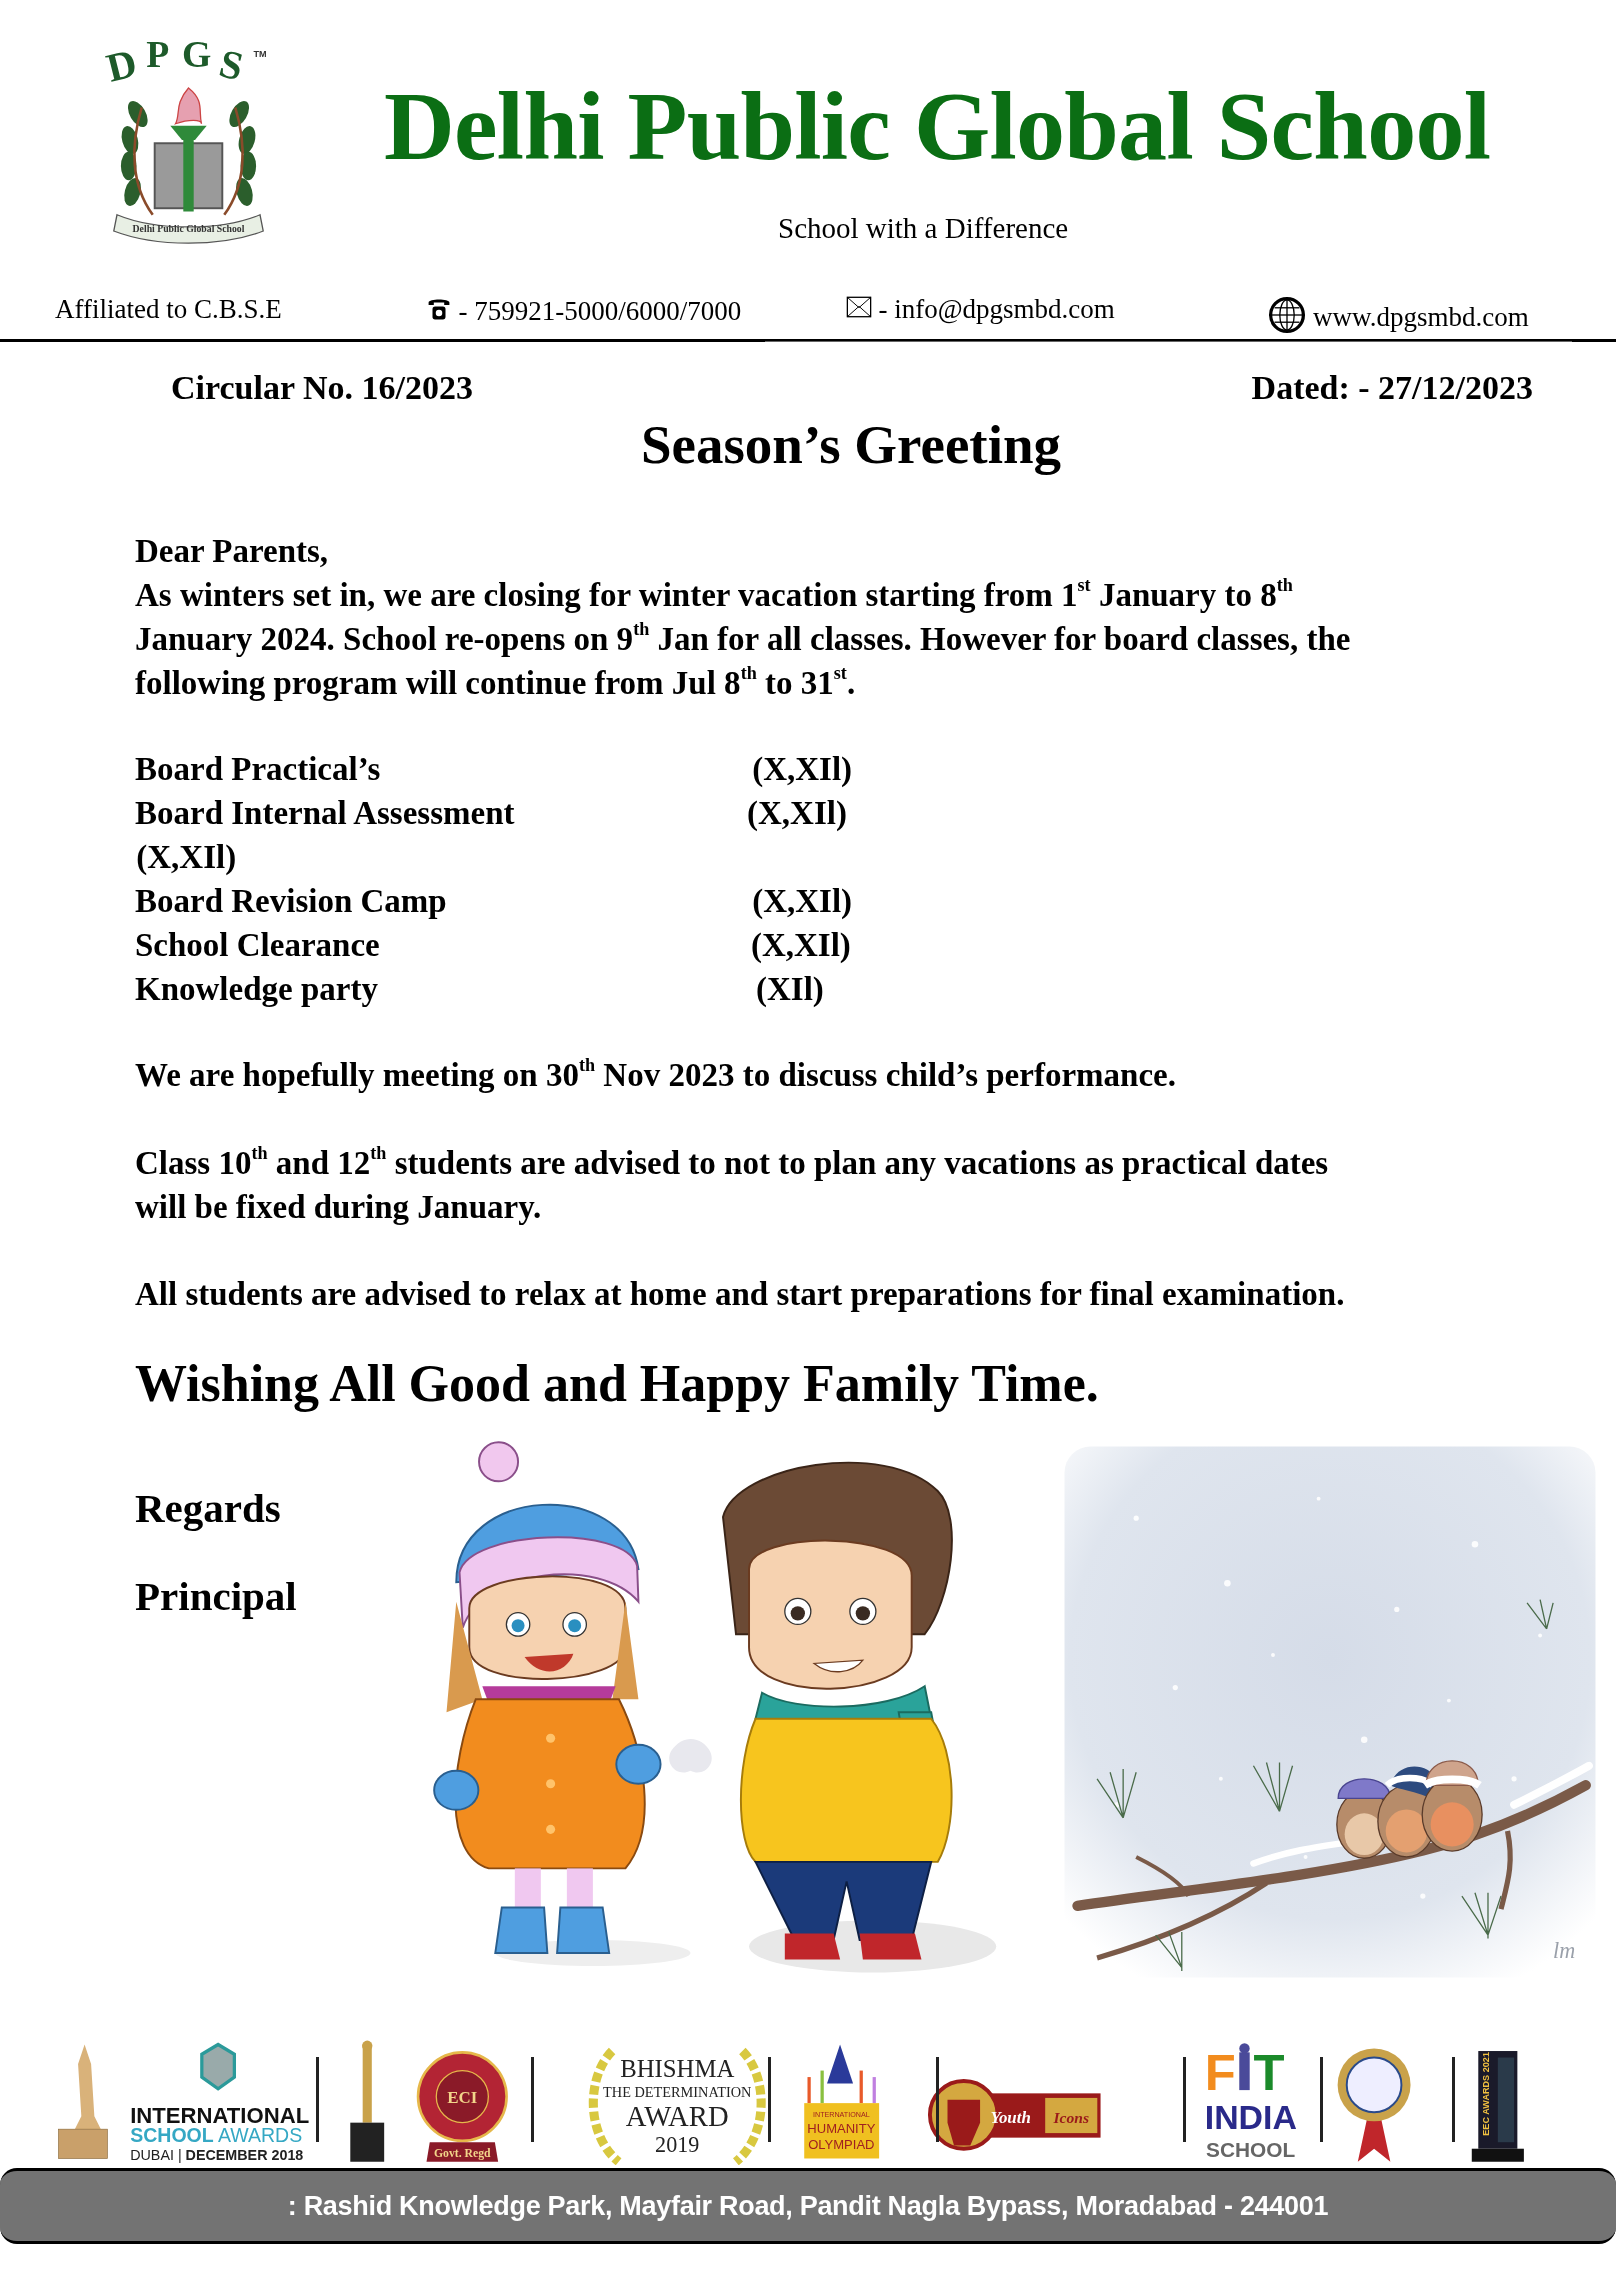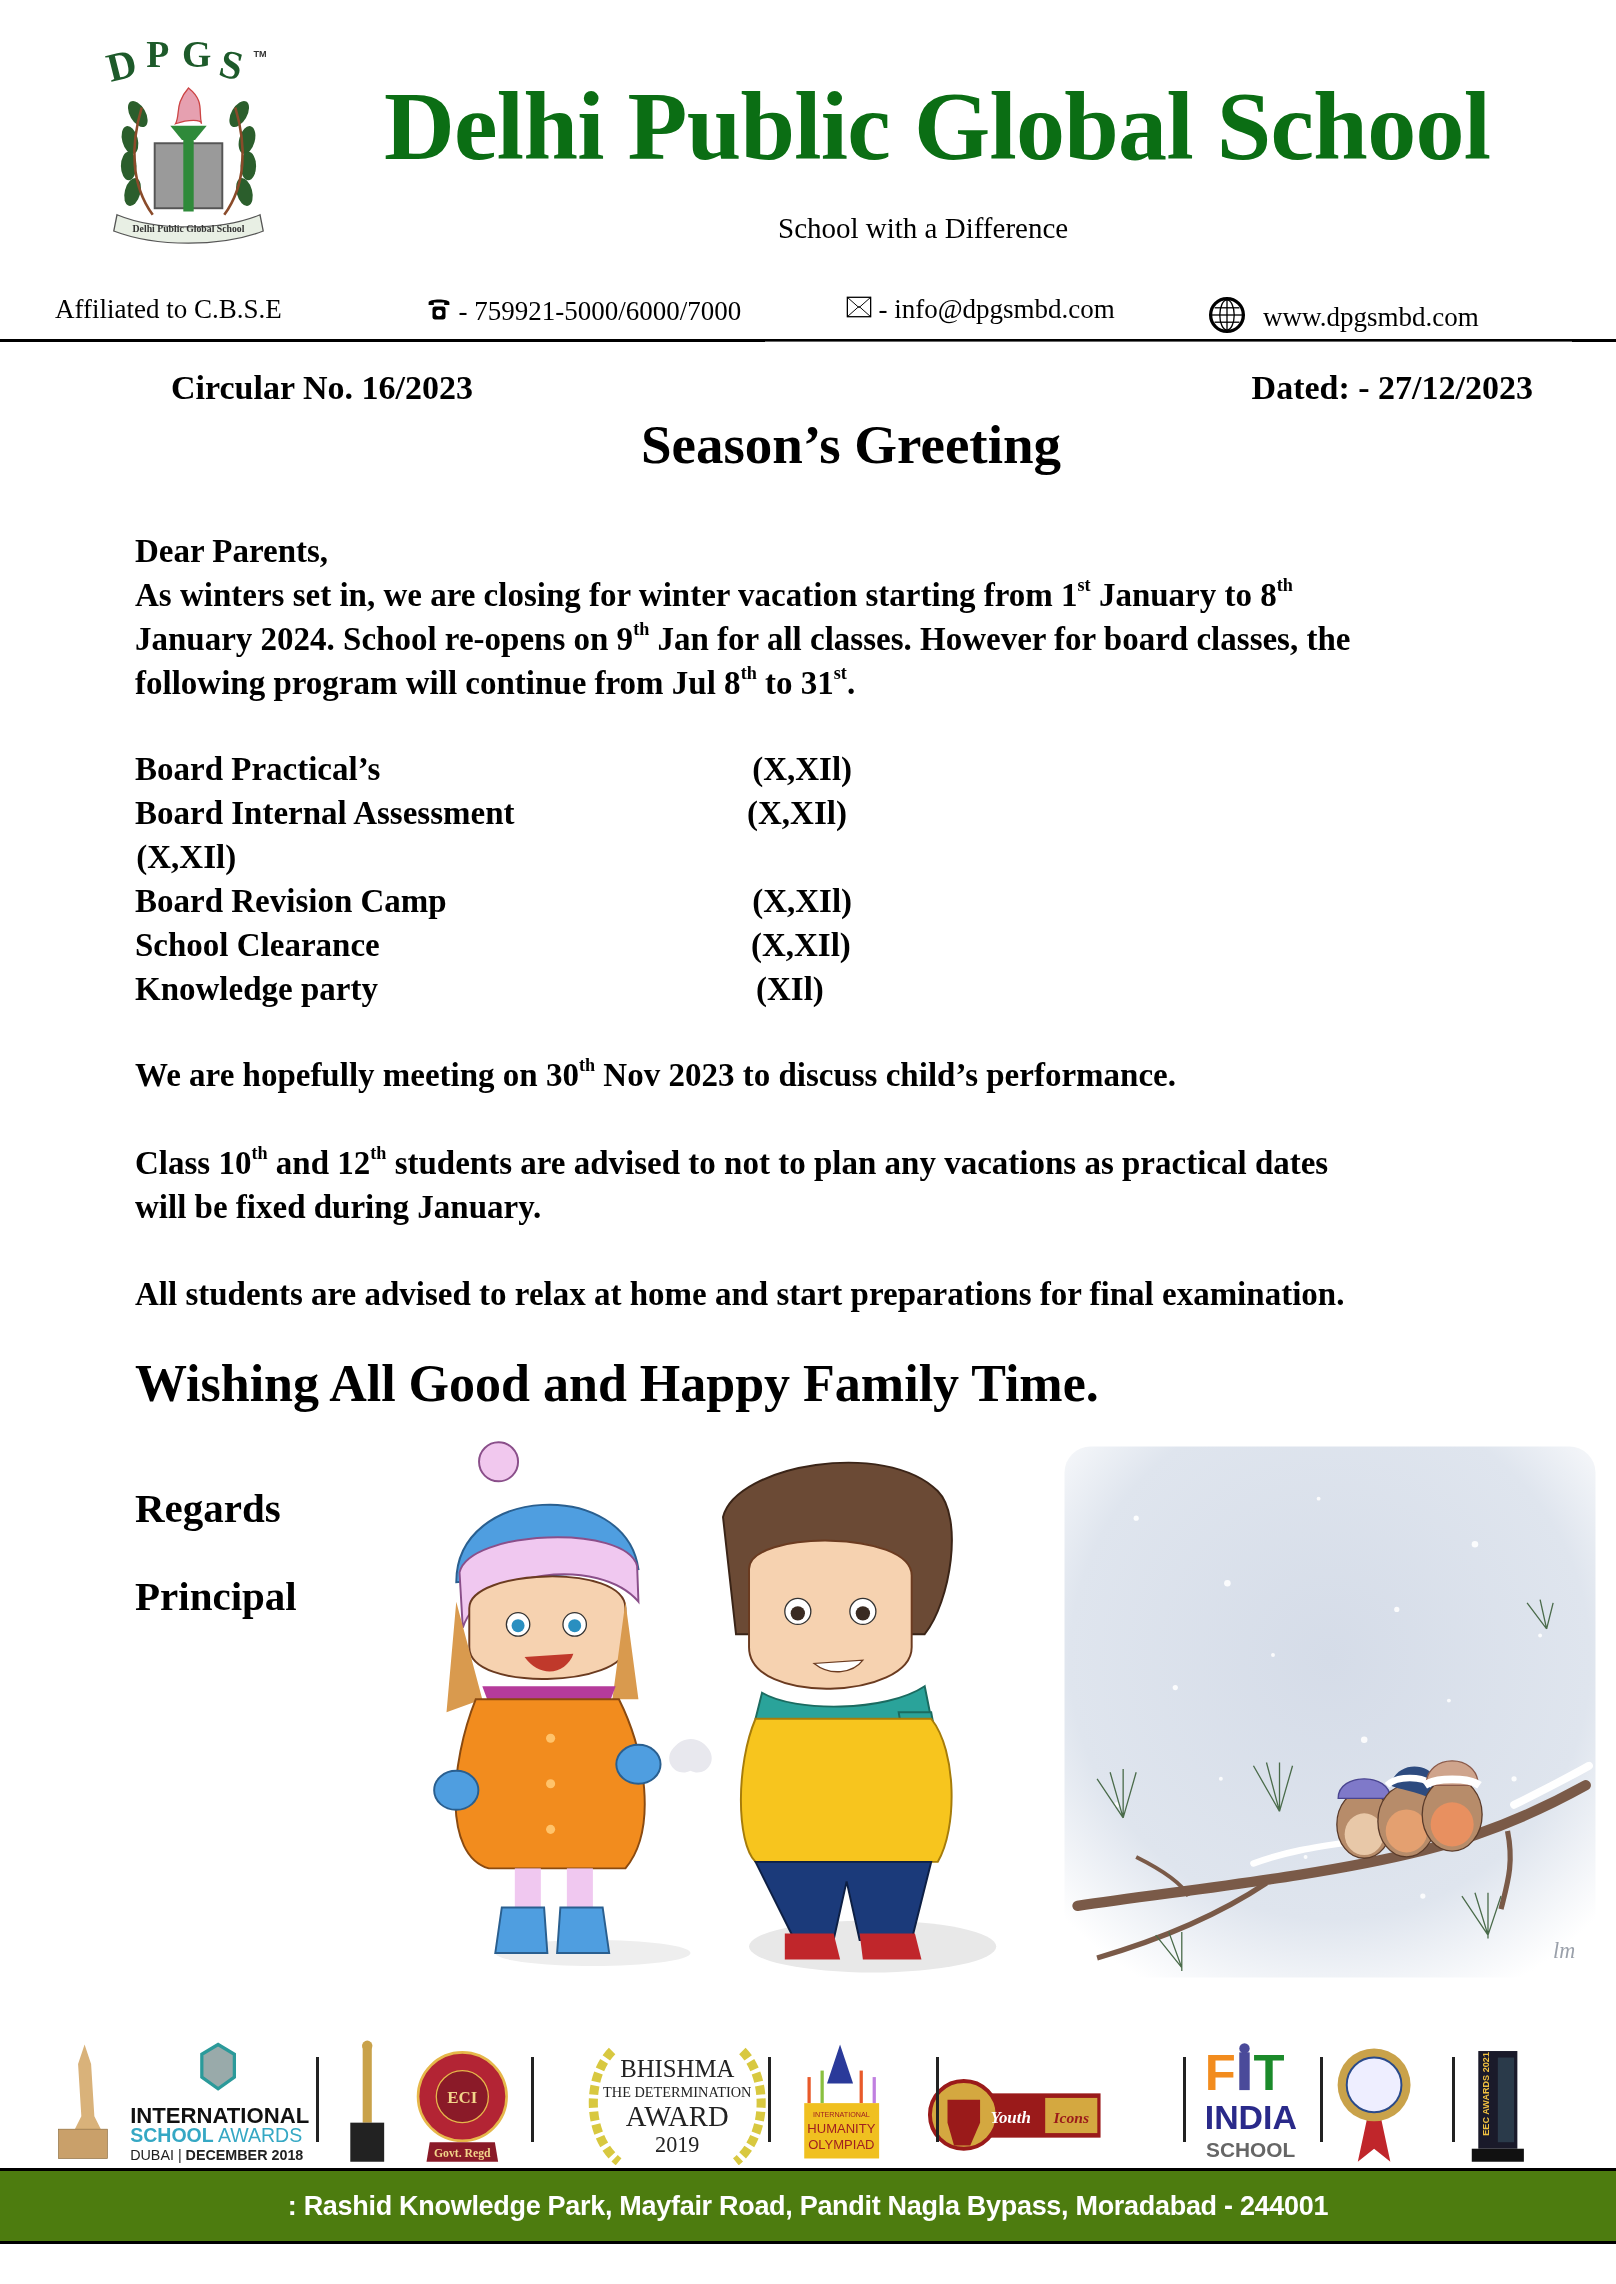--- a/index.html
+++ b/index.html
@@ -28,21 +28,21 @@
   .sign { left:135px; font-weight:bold; font-size:41px; line-height:1;text-align:center; }
 
   
   .kids { left:430px; top:1439px; width:573px; height:553px; }
   .birds { left:1058px; top:1440px; width:544px; height:544px; }
 
   
   .awards { left:39px; top:2038px; width:1550px; height:127px; }
   .sep { position:absolute; top:2057px; width:2.6px; height:85px; background:#222; }
 
-  .address-bar { left:0; top:2168px; width:1616px; height:76px; background:#4d7c0f; border-top:3.9px solid #000; border-bottom:3.9px solid #000; box-sizing:border-box; display:flex; align-items:center; justify-content:center; }
+  .address-bar { left:0; top:2168px; width:1616px; height:76px; background:#737373; border-top:3.9px solid #000; border-bottom:3.9px solid #000; box-sizing:border-box; display:flex; align-items:center; justify-content:center;border-radius:17px; }
   .address-text { color:#fff; font-family:"Liberation Sans", sans-serif; font-weight:bold; font-size:27px; letter-spacing:-0.3px; white-space:nowrap; }
 </style>
 </head>
 <body>
 
 <div class="abs logo">
   <svg width="195" height="208" viewBox="0 0 300 320">
     <text x="28" y="68" font-family="Liberation Serif, serif" font-size="62" font-weight="bold" fill="#1d5a2a" transform="rotate(-14 40 60)">D</text>
     <text x="85" y="48" font-family="Liberation Serif, serif" font-size="58" font-weight="bold" fill="#1d5a2a">P</text>
     <text x="140" y="48" font-family="Liberation Serif, serif" font-size="58" font-weight="bold" fill="#1d5a2a">G</text>
@@ -96,21 +96,21 @@
 <div class="abs contact" style="left:846px;">
   <span>
     <svg width="26" height="22" viewBox="0 0 40 34">
         <rect x="2" y="2" width="36" height="30" fill="none" stroke="#000" stroke-width="2"></rect>
         <path d="M2 2 L20 18 L38 2 M2 32 L20 16 L38 32" fill="none" stroke="#000" stroke-width="1.5"></path>
       </svg>
   </span>
   <span>- info@dpgsmbd.com</span>
 </div>
 
-<div class="abs contact" style="left:1208px; gap:17px;">
+<div class="abs contact" style="left:1268px; gap:7px;">
   <span>
     <svg width="38" height="38" viewBox="0 0 58 58">
         <circle cx="29" cy="29" r="25" fill="none" stroke="#000" stroke-width="5"></circle>
         <ellipse cx="29" cy="29" rx="11" ry="23" fill="none" stroke="#000" stroke-width="2"></ellipse>
         <line x1="6" y1="29" x2="52" y2="29" stroke="#000" stroke-width="2"></line>
         <line x1="10" y1="18" x2="48" y2="18" stroke="#000" stroke-width="2"></line>
         <line x1="10" y1="40" x2="48" y2="40" stroke="#000" stroke-width="2"></line>
         <line x1="29" y1="5" x2="29" y2="53" stroke="#000" stroke-width="2"></line>
       </svg>
   </span>

